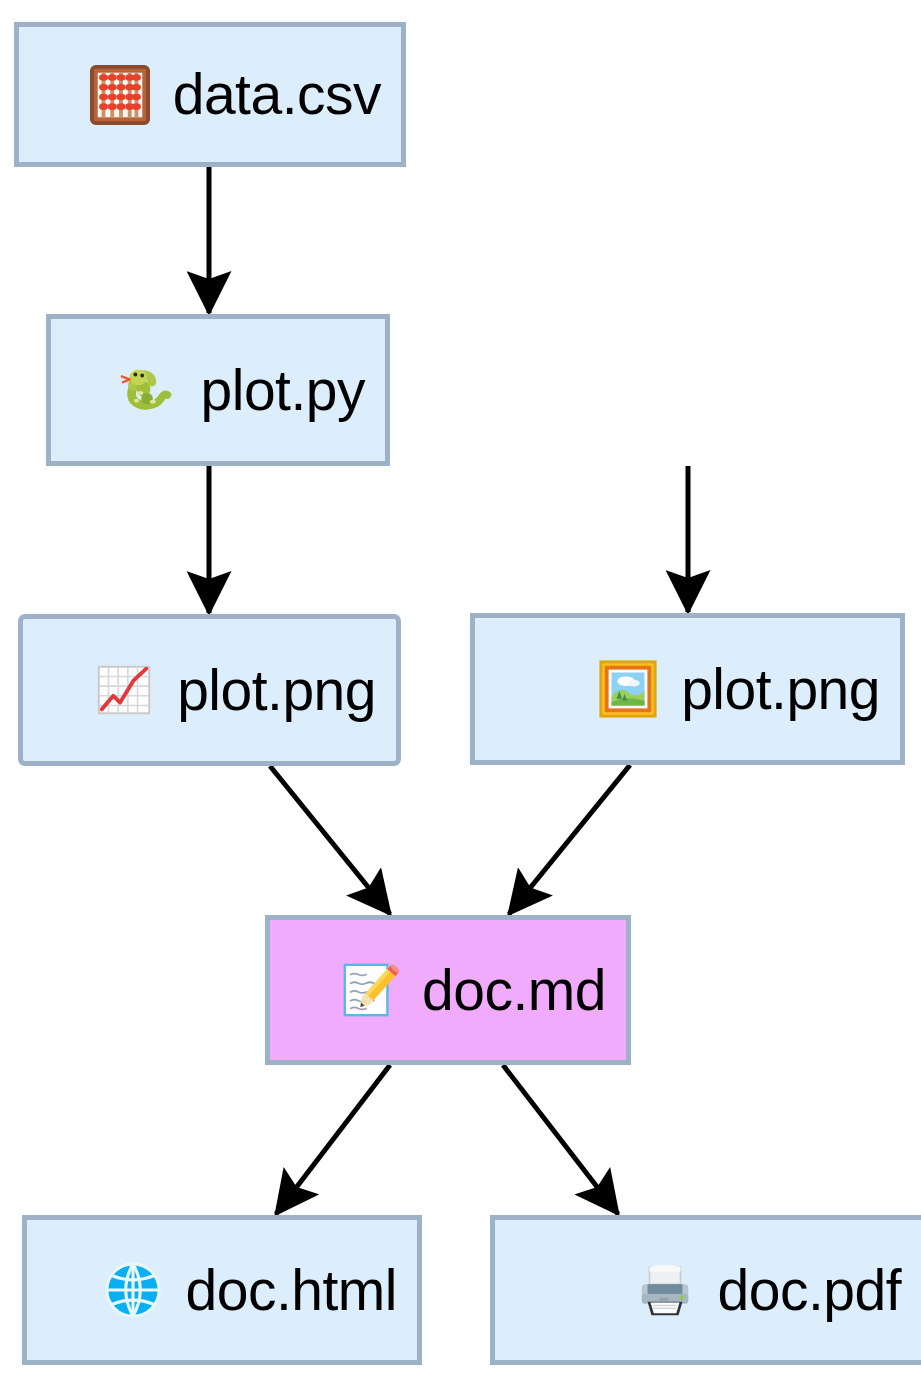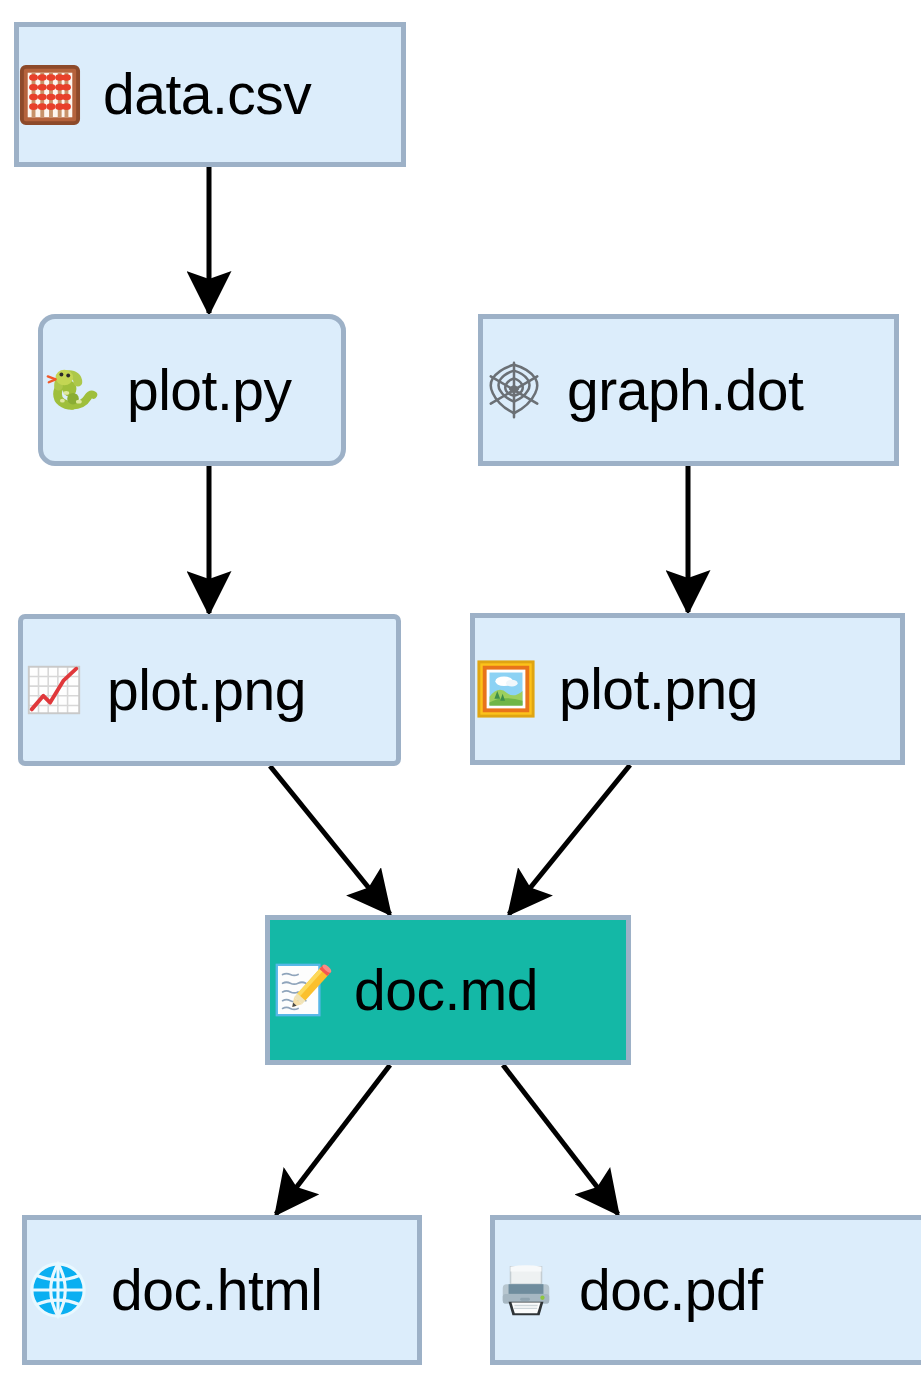--- a/index.html
+++ b/index.html
@@ -26,22 +26,22 @@
     height: 1383px;
     pointer-events: none;
   }
   .node {
     position: absolute;
     box-sizing: border-box;
     background: #dcedfb;
     border: 5px solid #9db1c7;
     display: flex;
     align-items: center;
-    justify-content: flex-start;
-    padding: 0 0;
+    justify-content: flex-end;
+    padding: 0 20px;
   }
   .node-inner {
     display: flex;
     align-items: center;
     justify-content: center;
     gap: 22px;
     white-space: nowrap;
   }
   .node-icon {
     flex: 0 0 auto;
@@ -120,21 +120,21 @@
             <ellipse cx="42" cy="44" rx="4.6" ry="3.4"></ellipse>
             <ellipse cx="49" cy="44" rx="4.6" ry="3.4"></ellipse>
           </g>
           <rect x="3" y="3" width="58" height="58" rx="4" fill="none" stroke="#8d4a2a" stroke-width="4"></rect>
         </svg>
       </span>
       <span class="node-label">data.csv</span>
     </div>
   </div>
 
-  <div class="node" style="left: 38px; top: 314px; width: 308px; height: 152px; background: rgb(220, 237, 251); border-color: rgb(157, 177, 199); border-radius: 17px;">
+  <div class="node" style="left: 46px; top: 314px; width: 344px; height: 152px; background: rgb(220, 237, 251); border-color: rgb(157, 177, 199);">
     <div class="node-inner">
       <span class="node-icon">
         <svg viewBox="0 0 64 64" xmlns="http://www.w3.org/2000/svg">
           <path d="M30 48c-9 0-15-5-15-12 0-6 4-10 9-10 4 0 6 2 6 5 0 2-1 3-3 3-1 0-2-1-2-2" fill="none" stroke="#9fbf3b" stroke-width="9" stroke-linecap="round"></path>
           <path d="M16 28c0-7 5-12 11-12 5 0 9 3 9 8" fill="none" stroke="#adc84a" stroke-width="9" stroke-linecap="round"></path>
           <path d="M30 48c8 0 13-3 16-8 2-3 4-4 6-3" fill="none" stroke="#9fbf3b" stroke-width="8" stroke-linecap="round"></path>
           <ellipse cx="22" cy="19" rx="9" ry="8" fill="#c3d653"></ellipse>
           <circle cx="19" cy="16" r="2" fill="#2b2b2b"></circle>
           <circle cx="26" cy="17" r="2" fill="#2b2b2b"></circle>
           <path d="M13 21 L5 18 M13 21 L6 24" stroke="#f1592a" stroke-width="2.5" stroke-linecap="round" fill="none"></path>
@@ -143,36 +143,20 @@
             <ellipse cx="24" cy="35" rx="3" ry="2"></ellipse>
             <ellipse cx="37" cy="44" rx="3" ry="2"></ellipse>
             <ellipse cx="20" cy="43" rx="2.5" ry="2"></ellipse>
           </g>
         </svg>
       </span>
       <span class="node-label">plot.py</span>
     </div>
   </div>
 
-  <div class="node" style="left: 478px; top: 314px; width: 421px; height: 152px; background: rgb(220, 237, 251); border-color: rgb(157, 177, 199);">
-    <div class="node-inner">
-      <span class="node-icon">
-        <svg viewBox="0 0 64 64" xmlns="http://www.w3.org/2000/svg">
-          <g fill="none" stroke="#6b7075" stroke-width="2.6" stroke-linecap="round" stroke-linejoin="round">
-            <path d="M32 4 L32 60 M8 18 L56 46 M8 46 L56 18"></path>
-            <path d="M32 12 Q42 15 46 21 Q50 27 46 33 Q42 40 32 44 Q22 40 18 33 Q14 27 18 21 Q22 15 32 12 Z"></path>
-            <path d="M32 20 Q38 22 40 26 Q42 30 40 33 Q37 37 32 38 Q27 37 24 33 Q22 30 24 26 Q26 22 32 20 Z"></path>
-            <path d="M32 28 Q35 29 36 31 Q35 33 32 34 Q29 33 28 31 Q29 29 32 28 Z"></path>
-            <path d="M32 6 Q47 10 54 20 Q58 27 54 35 Q48 48 32 56 Q16 48 10 35 Q6 27 10 20 Q17 10 32 6 Z"></path>
-          </g>
-        </svg>
-      </span>
-      <span class="node-label">graph.dot</span>
-    </div>
-  </div>
 
   <div class="node" style="left: 18px; top: 614px; width: 383px; height: 152px; background: rgb(220, 237, 251); border-color: rgb(157, 177, 199); border-radius: 7px;">
     <div class="node-inner">
       <span class="node-icon">
         <svg viewBox="0 0 64 64" xmlns="http://www.w3.org/2000/svg">
           <rect x="6" y="8" width="52" height="48" fill="#fefefe"></rect>
           <g stroke="#d7d7d7" stroke-width="1.6">
             <path d="M6 18 H58 M6 28 H58 M6 38 H58 M6 48 H58"></path>
             <path d="M16 8 V56 M26 8 V56 M36 8 V56 M46 8 V56"></path>
           </g>
@@ -200,21 +184,21 @@
           </g>
           <ellipse cx="30" cy="24" rx="9" ry="5" fill="#ffffff"></ellipse>
           <ellipse cx="38" cy="26" rx="6" ry="3.5" fill="#f0f7fb"></ellipse>
           <rect x="4" y="4" width="56" height="56" fill="none" stroke="#e0a512" stroke-width="3"></rect>
         </svg>
       </span>
       <span class="node-label">plot.png</span>
     </div>
   </div>
 
-  <div class="node" style="left: 265px; top: 915px; width: 366px; height: 150px; background: #14b8a6; border-color: rgb(157, 177, 199);">
+  <div class="node" style="left: 265px; top: 915px; width: 366px; height: 150px; background: #f0abfc; border-color: rgb(157, 177, 199);">
     <div class="node-inner">
       <span class="node-icon">
         <svg viewBox="0 0 64 64" xmlns="http://www.w3.org/2000/svg">
           <rect x="7" y="6" width="44" height="52" fill="#fdfdfd" stroke="#57b7e8" stroke-width="2.4"></rect>
           <g stroke="#8fa4bb" stroke-width="1.8" stroke-linecap="round" fill="none">
             <path d="M13 16 q4 -2 8 0 t8 0"></path>
             <path d="M13 25 q4 -2 8 0 t8 0 t8 0"></path>
             <path d="M13 34 q4 -2 8 0 t8 0"></path>
             <path d="M13 43 q4 -2 8 0 t8 0 t8 0"></path>
             <path d="M13 51 q4 -2 8 0 t8 0"></path>

